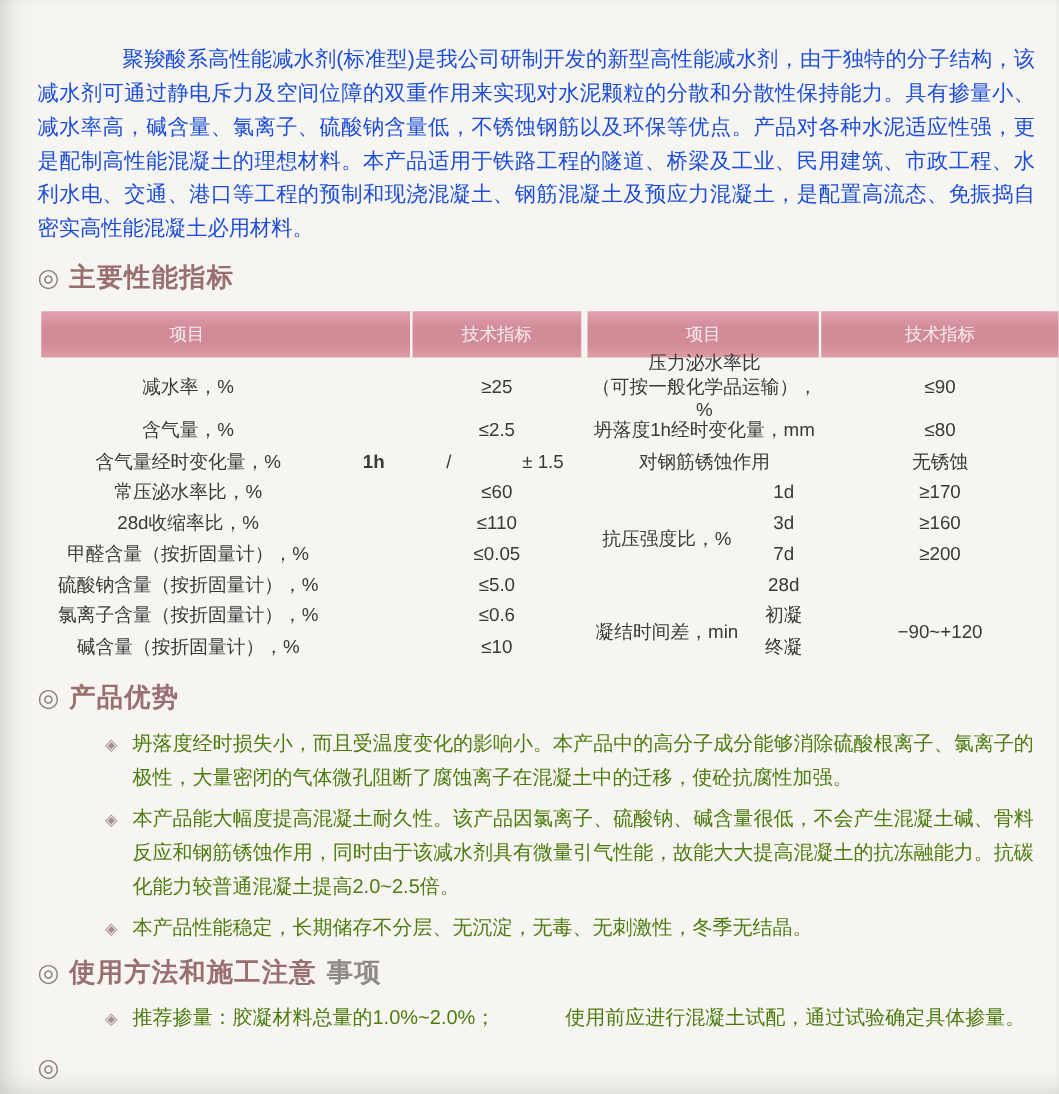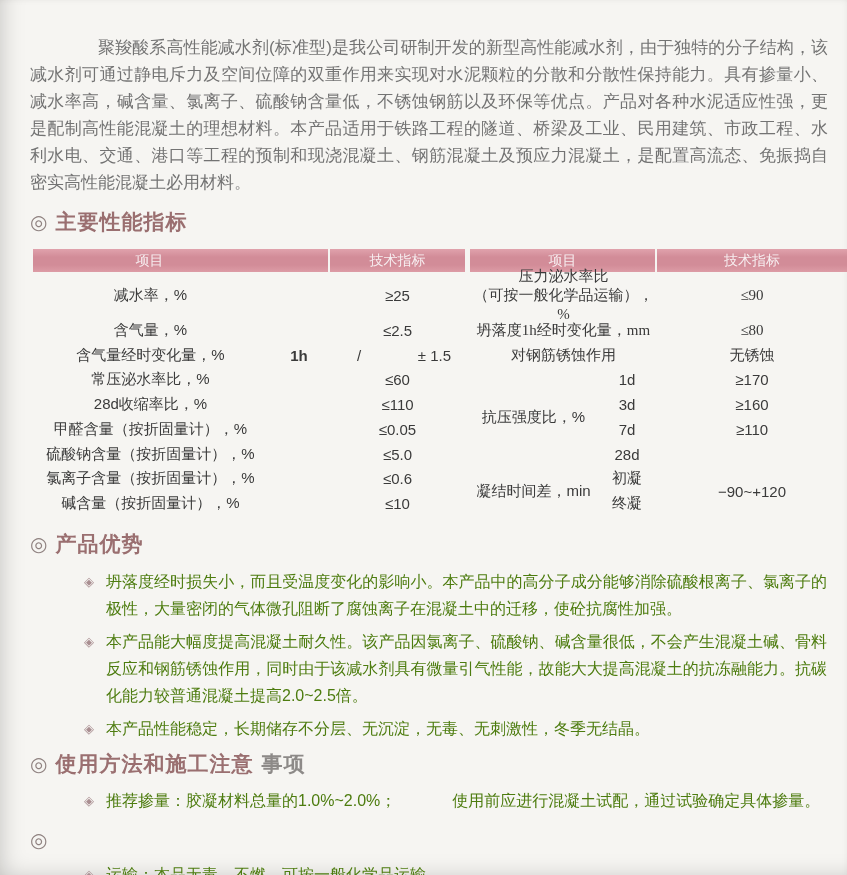--- a/index.html
+++ b/index.html
@@ -7,59 +7,59 @@
     position:relative; width:847px; height:875px; margin:0 auto;
     background:#f6f5f2; overflow:hidden;
     font-family:"Liberation Sans","DejaVu Sans",sans-serif; color:#2f2f2f;
     box-shadow: inset 14px -10px 26px -16px rgba(0,0,0,.25), inset -3px 3px 8px -6px rgba(0,0,0,.12);
   }
 
   
   .intro {
     margin:0; padding:34px 19px 0 30px;
     font-size:17px; line-height:27px; text-indent:68px; text-align:justify;
-    color:#737373;
+    color:#1d4ed8;
   }
 
   
   .sec {
     margin:0; padding-left:30px;
     display:flex; align-items:center; gap:8px;
     font-size:21px; font-weight:bold; letter-spacing:1px; color:#9a6f70;
   }
   .sec .marker { color:#8f8280; font-weight:normal; font-size:20px; letter-spacing:0; }
   .sec .tail { color:#8d8a88; }
   #sec-performance { margin-top:12px; }
   #sec-advantages  { margin-top:14px; }
   #sec-usage       { margin-top:8px;  }
   #sec-packaging   { margin-top:14px; }
 
   
   .tables { display:flex; gap:5px; margin:13px 0 0 33px; font-size:15px; color:#3a3a3a; }
   .tbl-left  { width:432px; }
   .tbl-right { width:377px; }
   .thead {
-    display:flex; height:23px; font-size:14px; color:#f7eef0;
+    display:flex; height:37px; font-size:14px; color:#f7eef0;
     background:linear-gradient(180deg,#e0a2ac 0%,#d28c98 35%,#d28c98 70%,#dd9ca6 100%);
   }
   .thead > div { display:flex; align-items:center; justify-content:center; box-sizing:border-box; }
   .tbl-left  .th-item { width:297px; border-right:2px solid #f6f5f2; padding-right:62px; }
   .tbl-left  .th-val  { width:135px; }
   .tbl-right .th-item { width:187px; border-right:2px solid #f6f5f2; }
   .th-val  { flex:1; }
 
   .lrow { display:flex; align-items:center; }
   .h-tall { height:46px;align-items:center; }
   .h-std  { height:24.75px; }
   .c-label { width:235px; text-align:center; }
   .c-sub   { width:62px;  text-align:center;font-weight:bold; }
   .c-value { width:135px; text-align:center; }
   .c-value.split { display:flex; justify-content:space-between; padding:0 14px 0 27px; box-sizing:border-box; }
 
-  .rrow { display:flex; align-items:center;font-family:Liberation Serif, serif; }
+  .rrow { display:flex; align-items:center; }
   .r-label { width:187px; text-align:center; }
   .r-label .l2 { display:block; }
   .r-value { width:190px; text-align:center; }
   .r1 { font-size:15px; line-height:19px; }
 
   .rgroup { display:flex; }
   .rg-label { width:127px; display:flex; align-items:center; justify-content:center; text-align:center; }
   .rg-subs  { width:60px; }
   .rg-vals  { width:190px; }
   .rg-cell  { height:24.75px; display:flex; align-items:center; justify-content:center; }
@@ -171,21 +171,21 @@
         <div class="rg-label">抗压强度比，%</div>
         <div class="rg-subs">
           <div class="rg-cell">1d</div>
           <div class="rg-cell">3d</div>
           <div class="rg-cell">7d</div>
           <div class="rg-cell">28d</div>
         </div>
         <div class="rg-vals">
           <div class="rg-cell">≥170</div>
           <div class="rg-cell">≥160</div>
-          <div class="rg-cell">≥110</div>
+          <div class="rg-cell">≥200</div>
         </div>
       </div>
 
       <div class="rgroup">
         <div class="rg-label">凝结时间差，min</div>
         <div class="rg-subs">
           <div class="rg-cell">初凝</div>
           <div class="rg-cell">终凝</div>
         </div>
         <div class="rg-vals single">−90~+120</div>

